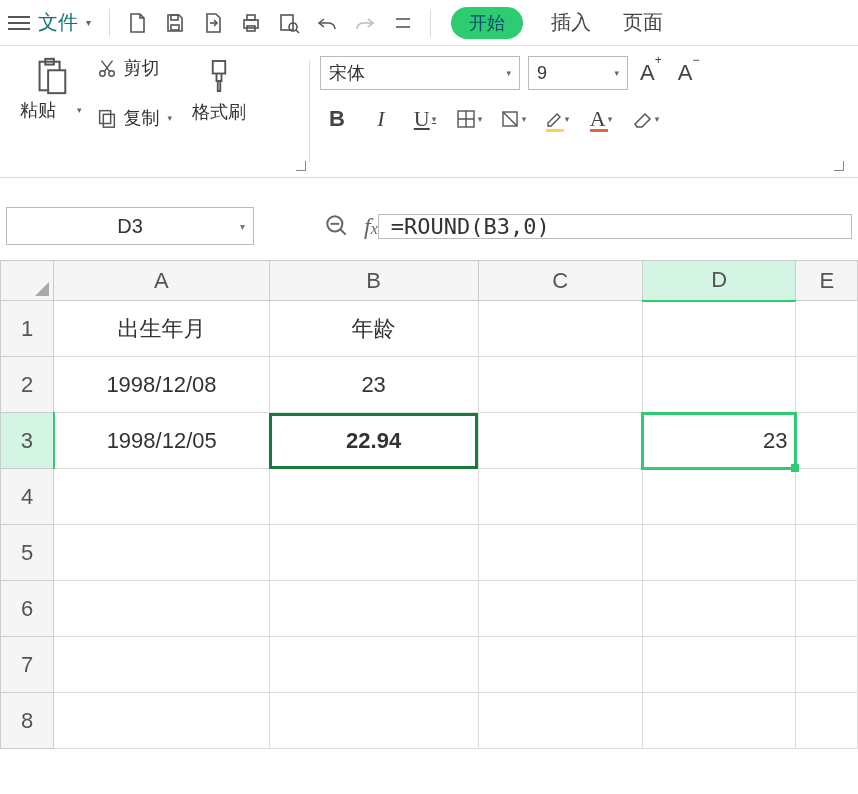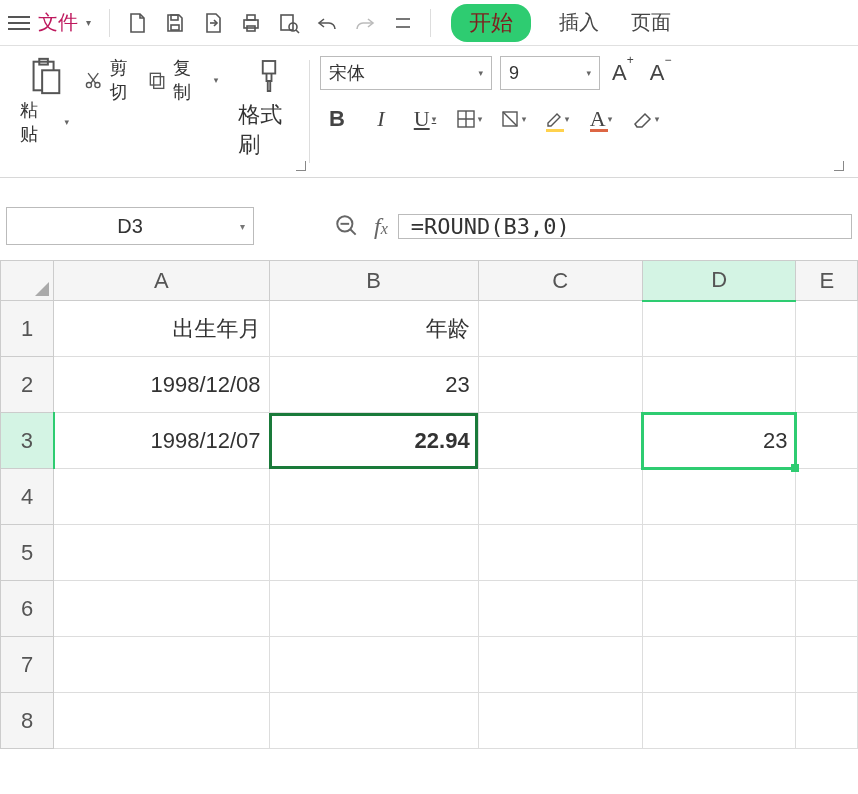--- a/index.html
+++ b/index.html
@@ -14,27 +14,27 @@
   .menubar {
     display: flex;
     align-items: center;
     height: 46px;
     padding: 0 8px;
     border-bottom: 1px solid #e0e0e0;
     gap: 4px;
   }
   .hamburger { width: 22px; display: flex; flex-direction: column; gap: 4px; margin-right: 4px; }
   .hamburger span { height: 2px; background: #555; }
-  .menu-file { font-size: 20px; color: #be185d; margin-right: 4px; }
+  .menu-file { font-size: 20px; color: #0f766e; margin-right: 4px; }
   .dropdown-arrow { font-size: 10px; color: #666; margin-right: 8px; }
   .vsep { width: 1px; height: 28px; background: #ddd; margin: 0 6px; }
   .qa-icon { width: 34px; height: 34px; display: flex; align-items: center; justify-content: center; color: #555; cursor: pointer; }
   .qa-icon svg { width: 24px; height: 24px; stroke: #555; fill: none; stroke-width: 1.6; }
   .pill {
-    background: #2ecc71; color: #7f1d1d; font-size: 22px; font-weight: 500;
+    background: #2ecc71; color: #0c4a6e; font-size: 18px; font-weight: 500;
     padding: 4px 18px; border-radius: 16px; margin: 1px 10px;
   }
   .tab-item { font-size: 20px; color: #444; margin: 0 14px; }
 
   .ribbon {
     display: flex;
     padding: 10px 10px 4px 10px;
     border-bottom: 1px solid #d8d8d8;
     height: 132px;
     position: relative;
@@ -49,53 +49,53 @@
   }
   .group-corner {
     position: absolute; right: 4px; bottom: 2px;
     width: 10px; height: 10px;
     border-right: 1.5px solid #888; border-bottom: 1.5px solid #888;
   }
 
   .clip-left { display: flex; align-items: flex-start; gap: 8px; }
   .paste-btn { display: flex; flex-direction: column; align-items: center; gap: 2px; cursor: pointer; }
   .paste-btn svg { width: 36px; height: 40px; }
-  .paste-label { font-size: 18px; display: flex; align-items: center; gap: 10px; }
-  .clip-right { display: flex; gap: 4px; margin-left: 6px; }
+  .paste-label { font-size: 18px; display: flex; align-items: center; gap: 19px; }
+  .clip-right { display: flex; flex-direction: column; gap: 26px; margin-left: 6px; }
   .clip-item { display: flex; align-items: center; gap: 6px; font-size: 18px; cursor: pointer; }
   .clip-item svg { width: 22px; height: 22px; stroke: #555; fill: none; stroke-width: 1.6; }
 
   .brush-btn { display: flex; flex-direction: column; align-items: center; gap: 4px; margin-left: 12px; cursor: pointer; }
   .brush-btn svg { width: 30px; height: 40px; }
-  .brush-label { font-size: 22px; }
+  .brush-label { font-size: 18px; }
 
   .font-group-top { display: flex; gap: 8px; align-items: center; margin-bottom: 12px; }
   .font-select {
     border: 1px solid #bbb; height: 34px; display: flex; align-items: center;
     justify-content: space-between; padding: 0 8px; background: #fff; font-size: 18px;
     cursor: pointer;
   }
-  .font-name { width: 172px; }
+  .font-name { width: 200px; }
   .font-size { width: 100px; }
   .aa { font-size: 22px; color: #444; cursor: pointer; position: relative; padding: 0 4px; }
   .aa sup { font-size: 12px; position: relative; top: -8px; }
 
   .font-group-bot { display: flex; gap: 10px; align-items: center; }
   .fmt-btn { width: 34px; height: 34px; display: flex; align-items: center; justify-content: center; cursor: pointer; font-size: 22px; font-family: "Times New Roman", serif; color: #444; position: relative; }
   .fmt-btn.bold { font-weight: bold; font-family: Arial; }
   .fmt-btn.italic { font-style: italic; }
   .fmt-btn.underline { text-decoration: underline; }
   .drop-tri { font-size: 9px; color: #666; margin-left: 2px; }
   .color-strip { position: absolute; bottom: 4px; left: 6px; right: 10px; height: 3px; }
   .fill-y { background: #ffd24d; }
   .fill-r { background: #d64; }
 
   .formula-bar {
     display: flex; align-items: center; height: 48px;
-    margin-top: 24px; padding: 0 6px; gap: 10px;
+    margin-top: 24px; padding: 0 6px; 
   }
   .name-box {
     width: 248px; height: 38px; border: 1px solid #bbb;
     display: flex; align-items: center; justify-content: center;
     font-size: 20px; background: #fff; position: relative;
   }
   .name-box .dd { position: absolute; right: 8px; font-size: 10px; color: #777; }
   .fx-icons { display: flex; align-items: center; gap: 14px; margin-left: 70px; color: #666; }
   .fx-icons svg { width: 26px; height: 26px; stroke: #666; fill: none; stroke-width: 1.8; }
   .fx { font-style: italic; font-size: 24px; font-family: "Times New Roman"; }
@@ -121,21 +121,21 @@
     font-weight: normal; font-size: 22px; color: #555; text-align: center;
   }
   th.colh.sel { background: #d4f4e4; border-bottom: 2px solid #2ecc71; }
   th.rowh {
     width: 52px; background: #f5f5f5; border: 1px solid #ccc;
     font-weight: normal; font-size: 22px; color: #555; height: 56px;
   }
   th.rowh.sel { background: #d4f4e4; border-right: 2px solid #2ecc71; }
   td.cell {
     border: 1px solid #ddd; height: 56px; font-size: 22px;
-    text-align: right; padding: 0 8px; position: relative;
+    text-align: center; padding: 0 8px; position: relative;
   }
   td.cell.right { text-align: right; }
   .w-a { width: 210px; } .w-b { width: 204px; }
   .w-c { width: 160px; } .w-d { width: 150px; } .w-e { width: 60px; }
 
   .outline-green { outline: 3px solid #1a7a3a; outline-offset: -3px; font-weight: bold; }
   .active-cell {
     outline: 3px solid #2ecc71; outline-offset: -2px;
   }
   .fill-handle {
@@ -352,21 +352,21 @@
   <tr>
     <th class="rowh">2</th>
     <td class="cell">1998/12/08</td>
     <td class="cell">23</td>
     <td class="cell"></td>
     <td class="cell"></td>
     <td class="cell"></td>
   </tr>
   <tr>
     <th class="rowh sel">3</th>
-    <td class="cell">1998/12/07</td>
+    <td class="cell">1998/12/05</td>
     <td class="cell outline-green">22.94</td>
     <td class="cell"></td>
     <td class="cell right active-cell"><span>23</span><div class="fill-handle"></div></td>
     <td class="cell"></td>
   </tr>
   <tr>
           <th class="rowh">4</th>
           <td class="cell"></td>
           <td class="cell"></td>
           <td class="cell"></td>

